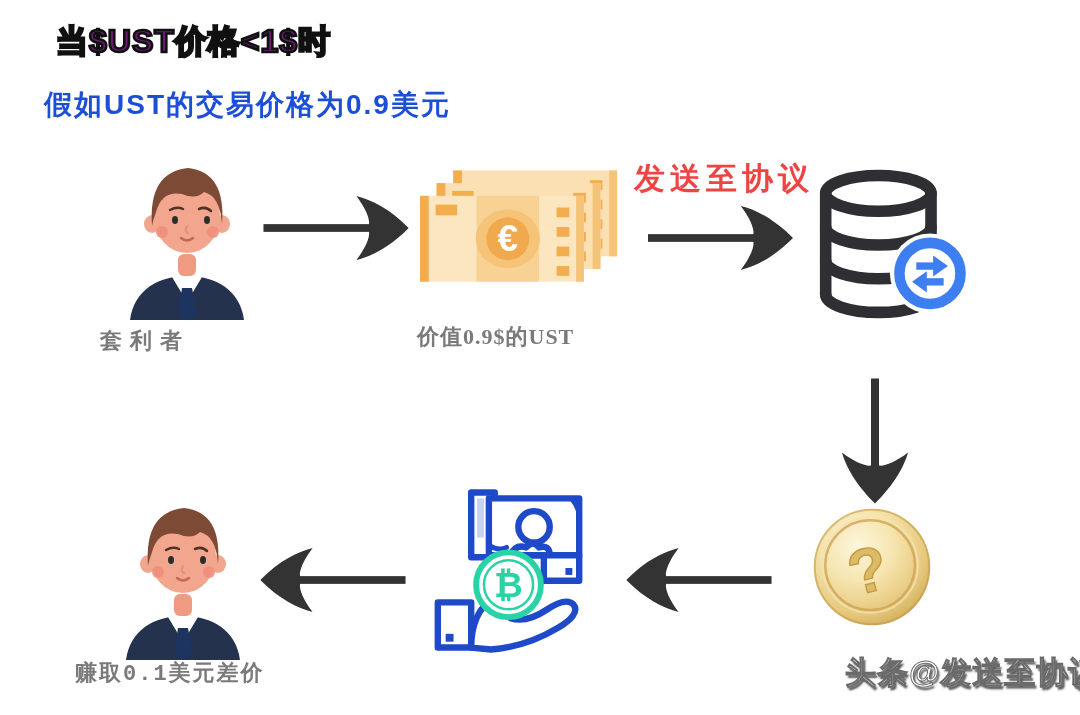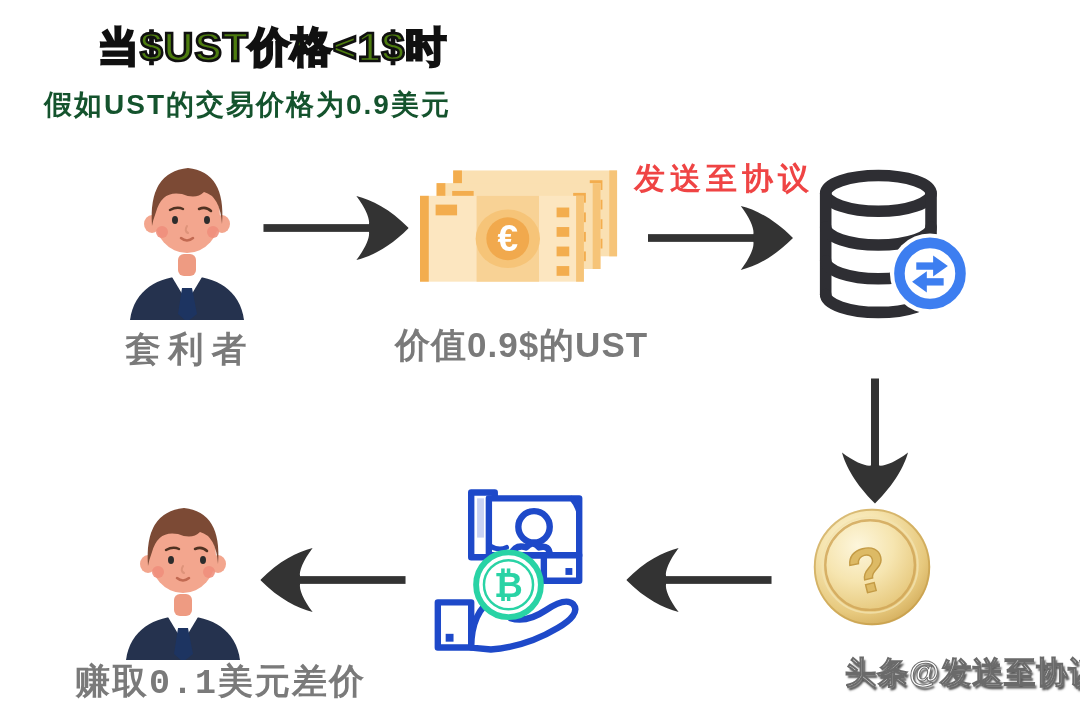--- a/index.html
+++ b/index.html
@@ -5,32 +5,31 @@
   * { margin:0; padding:0; box-sizing:border-box; }
   html,body { background:#ffffff; }
   body { font-family:"Liberation Sans","DejaVu Sans",sans-serif; }
   .canvas{
     position:relative; width:1080px; height:715px; background:#ffffff;
     overflow:hidden; margin:0 auto;
   }
   .abs{ position:absolute; }
 
   .title{
-    left:56px; top:20px; font-size:41px; font-weight:900; letter-spacing:1px;
-    color:#4d7c0f; -webkit-text-stroke:2.6px #101010;
+    left:56px; top:20px; font-size:32px; font-weight:900; letter-spacing:1px;
+    color:#701a75; -webkit-text-stroke:2.6px #101010;
     text-shadow:0 0 1px #101010;
     white-space:nowrap;
-    margin-left:42px;
   }
   .subtitle{
     left:44px; top:86px; font-size:28px; font-weight:800; letter-spacing:2px;
-    color:#14532d; white-space:nowrap;text-align:center;
+    color:#1d4ed8; white-space:nowrap;text-align:center;
   }
   .node-label{
-    font-size:35px; font-weight:700; color:#7a7a7a; text-align:center;
+    font-size:22px; font-weight:700; color:#7a7a7a; text-align:left;
     white-space:nowrap;
   }
   .edge-label{
     left:634px; top:158px; font-size:31px; font-weight:800; color:#ef4444;
     letter-spacing:5px; white-space:nowrap;
   }
   .watermark{
     left:845px; top:652px; font-size:31px; font-weight:800; color:#ffffff;
     letter-spacing:1px; white-space:nowrap; z-index:5;
     -webkit-text-stroke:1px #6a6a6a;
@@ -118,21 +117,21 @@
         <circle cx="90" cy="44" r="22" fill="#f1a94d"></circle>
         <text x="90" y="57" text-anchor="middle" font-size="38" font-weight="bold" fill="#ffffff">€</text>
         <rect x="140" y="12" width="13" height="10" fill="#f3ad4e"></rect>
         <rect x="140" y="32" width="13" height="10" fill="#f3ad4e"></rect>
         <rect x="140" y="52" width="13" height="10" fill="#f3ad4e"></rect>
         <rect x="140" y="72" width="13" height="10" fill="#f3ad4e"></rect>
         <rect x="160" y="0" width="8" height="88" fill="#f6c478"></rect>
       </g>
     </svg>
   </div>
-  <div class="abs node-label" style="left:395px; top:322px; width:240px; letter-spacing:1px;">价值0.9$的UST</div>
+  <div class="abs node-label" style="left:417px; top:322px; width:240px; letter-spacing:1px;font-family:Liberation Serif, serif;">价值0.9$的UST</div>
 
   <div class="abs edge-label">发送至协议</div>
 
   <div class="abs" style="left:648px; top:206px;">
     <svg width="145" height="64" viewBox="0 0 150 66">
         <use href="#arrow-h"></use>
       </svg>
   </div>
 
   <div class="abs" style="left:812px; top:168px;">

